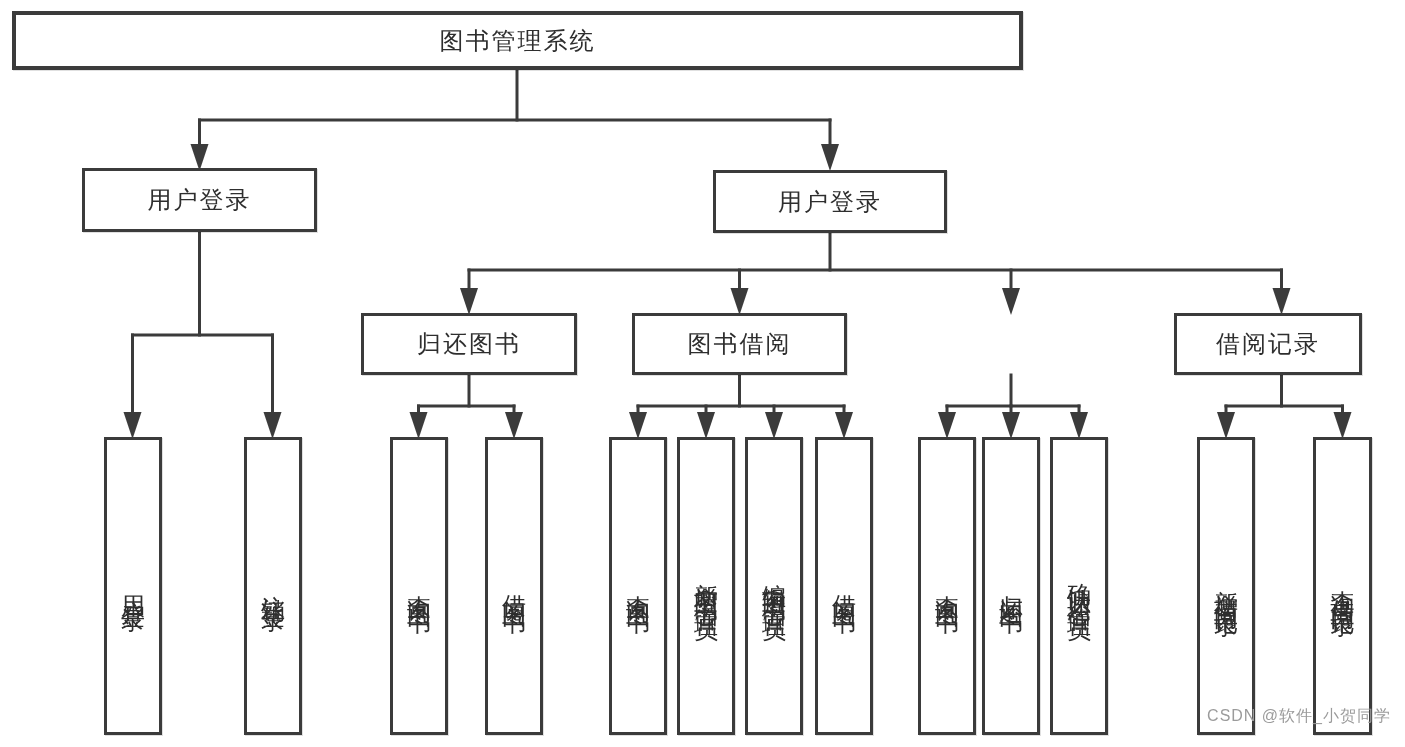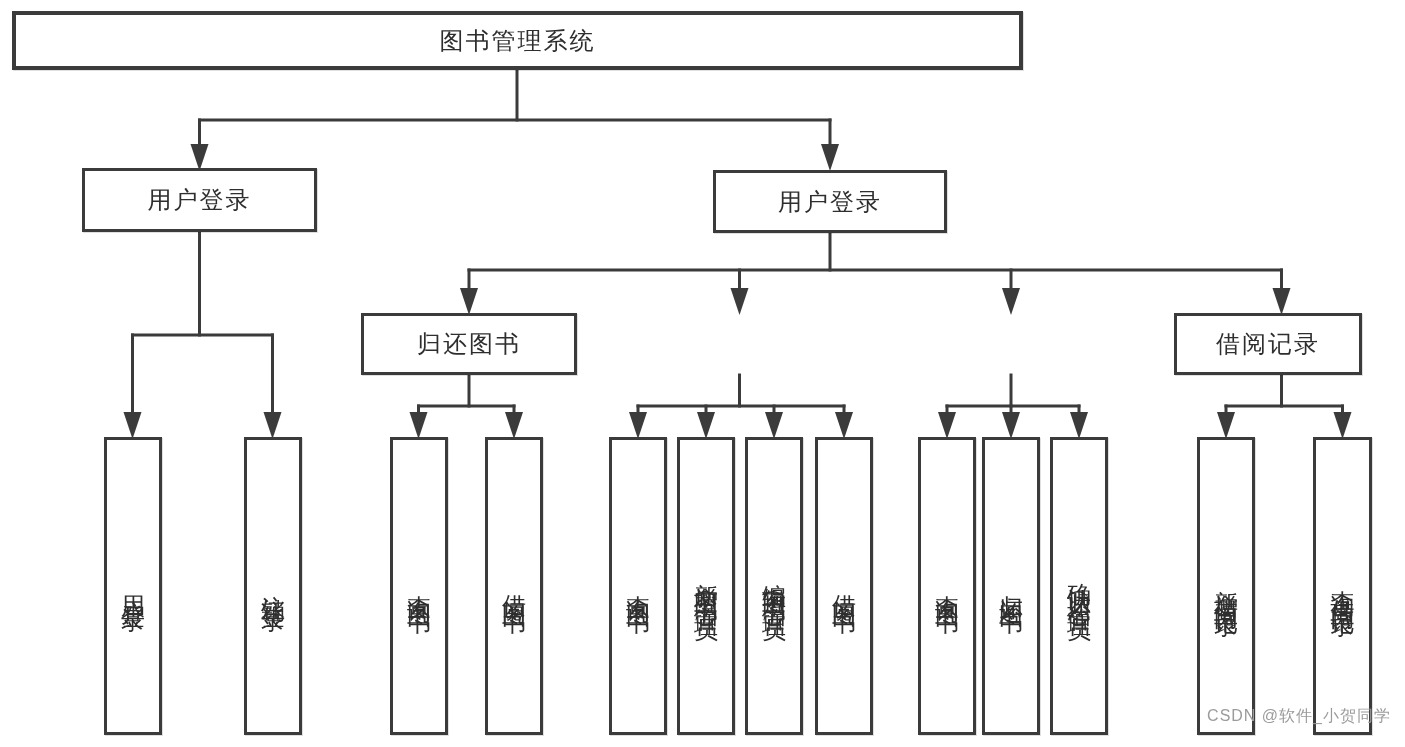--- a/index.html
+++ b/index.html
@@ -117,20 +117,23 @@
   <div class="box" style="left:82px;top:168px;width:235px;height:64px">
     <span>用户登录</span>
   </div>
   <div class="box" style="left:713px;top:170px;width:234px;height:63px">
     <span>用户登录</span>
   </div>
 
   <div class="box" style="left:361px;top:313px;width:216px;height:62px">
     <span>归还图书</span>
   </div>
+  <div class="box" style="left:632px;top:313px;width:215px;height:62px">
+    <span>图书借阅</span>
+  </div>
   <div class="box" style="left:1174px;top:313px;width:188px;height:62px">
     <span>借阅记录</span>
   </div>
 
   <div class="box leaf" style="left:104px;top:437px;width:58px;height:298px">
     <span>用户登录</span>
   </div>
   <div class="box leaf" style="left:244px;top:437px;width:58px;height:298px">
     <span>注销登录</span>
   </div>

